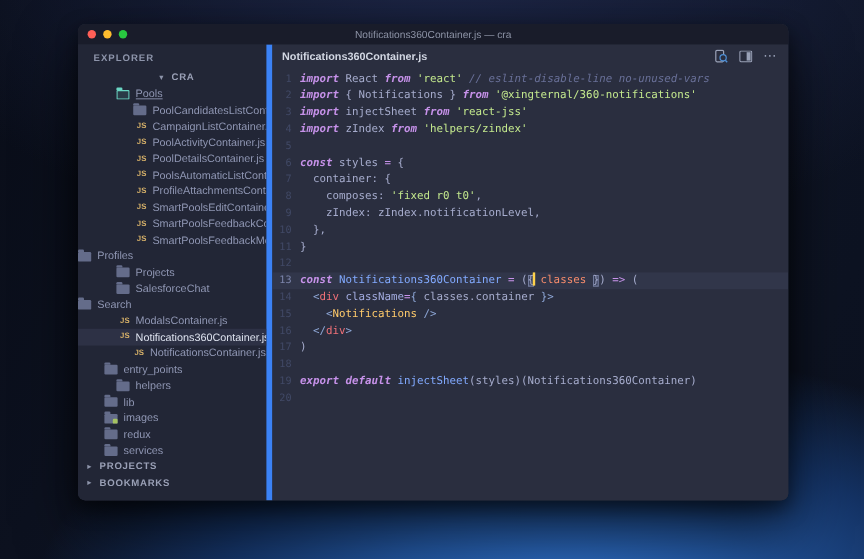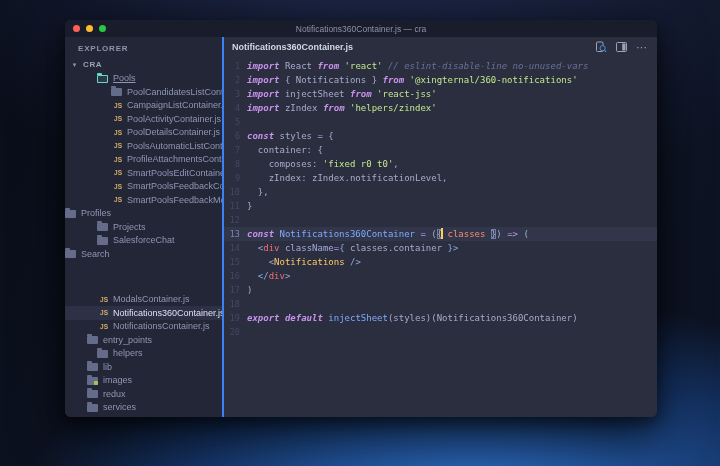--- a/index.html
+++ b/index.html
@@ -11,21 +11,21 @@
       radial-gradient(820px 430px at 52% -8%, #1d2647 0%, rgba(10,15,28,0) 58%),
       linear-gradient(120deg, #090d18 0%, #0f1526 55%, #0c1220 100%);}
   .window{position:absolute;left:65px;top:20px;width:592px;height:397px;border-radius:6px;
           overflow:hidden;display:flex;flex-direction:column;background:#2a2e3f;
           box-shadow:0 22px 50px rgba(0,0,0,.65),0 6px 16px rgba(0,0,0,.5);}
   .titlebar{height:17px;background:#191c2a;display:flex;align-items:center;position:relative;flex:0 0 auto}
   .lights{display:flex;gap:6px;padding-left:8px;position:relative;z-index:2}
   .light{width:7px;height:7px;border-radius:50%}
   .wtitle{position:absolute;left:0;right:0;text-align:center;font-size:8.5px;color:#8d93a6}
   .main{flex:1;display:flex;min-height:0}
-  .sidebar{width:157px;flex:0 0 auto;background:#222636;border-right:2px solid #3b82f6;
+  .sidebar{width:157px;flex:0 0 auto;background:#222636;border-right:5px solid #3b82f6;
            display:flex;flex-direction:column;min-height:0}
   .exhead{font-size:8px;font-weight:700;letter-spacing:.8px;color:#8d94aa;padding:7px 0 5px 13px}
   .tree{flex:1;overflow:hidden}
   .trow{display:flex;align-items:center;height:13.5px;gap:5px;font-size:9px;color:#8f96b3;cursor:pointer}
   .trow.sel{background:#2d3145;color:#dde2ee}
   .trow .tlabel{white-space:nowrap;overflow:hidden}
   .trow.root .tlabel,.trow.sect .tlabel{font-weight:700;font-size:8px;letter-spacing:.6px;color:#9aa0b6}
   .arrow{color:#8d94aa;font-size:7px;width:7px;text-align:center;flex:0 0 auto}
   .jsbadge{color:#d4af68;font-weight:700;font-size:6.5px;flex:0 0 auto;width:11px;text-align:right}
   .fico{width:11px;height:8px;background:#646c8a;border-radius:1px;position:relative;flex:0 0 auto;margin-top:1px}
@@ -73,21 +73,21 @@
         <span class="light" style="background: rgb(40, 200, 64);"></span>
       </div>
       <div class="wtitle">Notifications360Container.js — cra</div>
     </div>
 
     <div class="main">
 
       <div class="sidebar">
         <div class="exhead">EXPLORER</div>
         <div class="tree">
-            <div class="trow root" style="padding-left: 6px;">
+            <div class="trow root" style="padding-left: 6px; justify-content: center;">
               <span class="arrow">▾</span>
               <span class="tlabel">CRA</span>
             </div>
             <div class="trow" style="padding-left: 32px; text-decoration: underline;">
               <span class="fico folder-open"></span>
               <span class="tlabel">Pools</span>
             </div>
             <div class="trow" style="padding-left: 46px;">
               <span class="fico folder"></span>
               <span class="tlabel">PoolCandidatesListContain...</span>
@@ -133,29 +133,29 @@
               <span class="tlabel">Projects</span>
             </div>
             <div class="trow" style="padding-left: 32px;">
               <span class="fico folder"></span>
               <span class="tlabel">SalesforceChat</span>
             </div>
             <div class="trow" style=" text-align: center;">
               <span class="fico folder"></span>
               <span class="tlabel">Search</span>
             </div>
-            <div class="trow" style="padding-left: 32px; margin-top: 32px;">
+            <div class="trow" style="padding-left: 32px;">
               <span class="jsbadge">JS</span>
               <span class="tlabel">ModalsContainer.js</span>
             </div>
             <div class="trow sel" style="padding-left: 32px;">
               <span class="jsbadge">JS</span>
               <span class="tlabel">Notifications360Container.js</span>
             </div>
-            <div class="trow" style="padding-left: 32px;">
+            <div class="trow" style="padding-left: 44px;">
               <span class="jsbadge">JS</span>
               <span class="tlabel">NotificationsContainer.js</span>
             </div>
             <div class="trow" style="padding-left: 22px;">
               <span class="fico folder"></span>
               <span class="tlabel">entry_points</span>
             </div>
             <div class="trow" style="padding-left: 32px;">
               <span class="fico folder"></span>
               <span class="tlabel">helpers</span>

